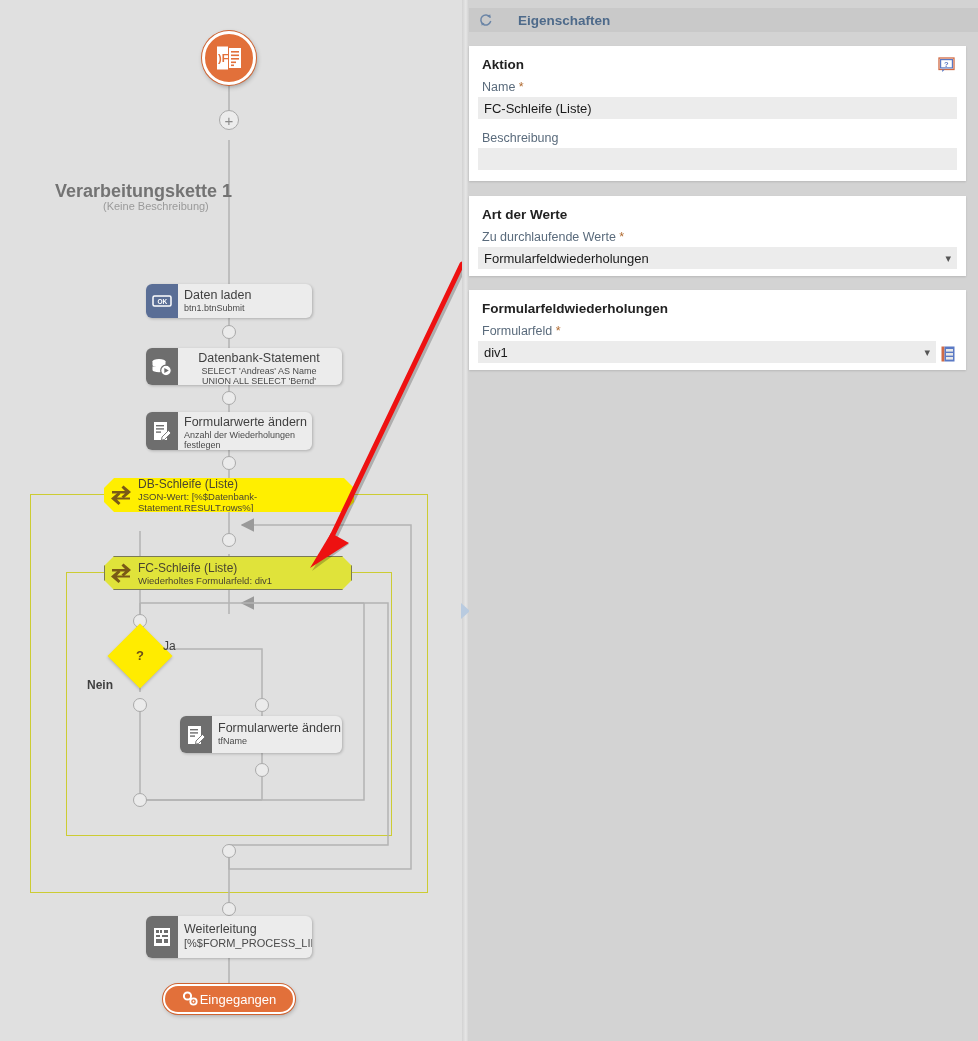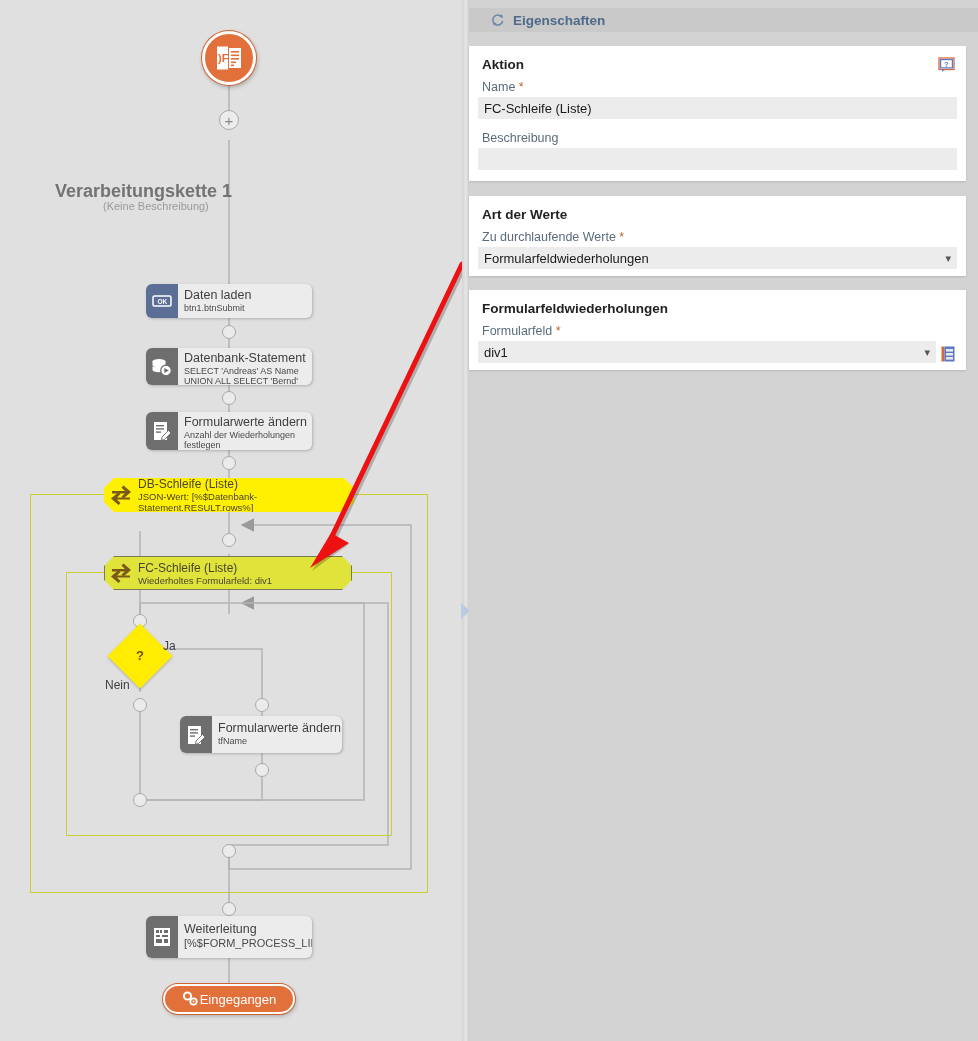--- a/index.html
+++ b/index.html
@@ -99,21 +99,21 @@
   }
 
   
   #panel {
     position:absolute; left:469px; top:0; width:509px; height:1041px;
     background:#d3d3d3;
   }
   #panel-header {
     position:absolute; left:0; top:8px; width:509px; height:24px;
     background:#c9c9c9;
-    display:flex; align-items:center; gap:8px; padding-left:22px;
+    display:flex; align-items:center; gap:25px; padding-left:10px;
   }
   #panel-header .ptitle { font-size:13.5px; font-weight:bold; color:#4e6a8a; }
 
   .card {
     position:absolute; left:0; width:497px;
     background:#fff; box-shadow:0 1px 2px rgba(0,0,0,.13);
   }
   .card-title { font-size:13.5px; font-weight:bold; color:#222; padding:11px 13px 8px 13px; }
   .fieldlabel { font-size:12.5px; color:#5a6b7c; padding:0 13px 3px 13px; }
   .req { color:#b06a30; }
@@ -205,21 +205,21 @@
         <text x="5.5" y="10" font-family="Liberation Sans, sans-serif" font-size="6.5" font-weight="bold" fill="#ffffff">OK</text>
       </svg>
     </div>
     <div class="txt">
       <div class="t1">Daten laden</div>
       <div class="t2">btn1.btnSubmit</div>
     </div>
   </div>
   <div class="dot" style="left:222px; top:325px;"></div>
 
-  <div class="node" style="left:146px; top:348px; width:166px; height:37px;">
+  <div class="node" style="left:146px; top:348px; width:196px; height:37px;text-align:center;">
     <div class="icon-box" style="background:#6e6e6e;">
       <svg width="22" height="22" viewBox="0 0 22 22">
         <ellipse cx="8" cy="5.5" rx="6.5" ry="2.4" fill="#fff"></ellipse>
         <path d="M1.5 5.5 v3.4 a6.5 2.4 0 0 0 13 0 V5.5" fill="#fff"></path>
         <path d="M1.5 10.5 v3.4 a6.5 2.4 0 0 0 13 0 V10.5" fill="#fff"></path>
         <circle cx="15" cy="14.5" r="5.3" fill="#fff" stroke="#6e6e6e" stroke-width="1.2"></circle>
         <path d="M13.3 11.9 L17.8 14.5 L13.3 17.1 z" fill="#6e6e6e"></path>
       </svg>
     </div>
     <div class="txt" style="padding-top:3px;">
@@ -274,21 +274,21 @@
     <div class="ltxt">
       <div class="lt1">FC-Schleife (Liste)</div>
       <div class="lt2">Wiederholtes Formularfeld: div1</div>
     </div>
   </div>
 
   <div class="dot" style="left:133px; top:614px;"></div>
   <div class="diamond" style="left:117px; top:633px;"></div>
   <div class="diamond-q" style="left:136px; top:648px;">?</div>
   <div class="edgelabel" style="left:163px; top:639px;">Ja</div>
-  <div class="edgelabel" style="left:105px; top:678px;">Nein</div>
+  <div class="edgelabel" style="left:87px; top:678px;font-weight:bold;">Nein</div>
 
   <div class="dot" style="left:133px; top:698px;"></div>
   <div class="dot" style="left:255px; top:698px;"></div>
 
   <div class="node" style="left:180px; top:716px; width:162px; height:37px;">
     <div class="icon-box" style="background:#6e6e6e;">
       <svg width="22" height="22" viewBox="0 0 22 22">
         <rect x="3" y="2" width="13" height="18" fill="#fff"></rect>
         <rect x="5" y="5" width="8" height="1.4" fill="#6e6e6e"></rect>
         <rect x="5" y="8.2" width="8" height="1.4" fill="#6e6e6e"></rect>

